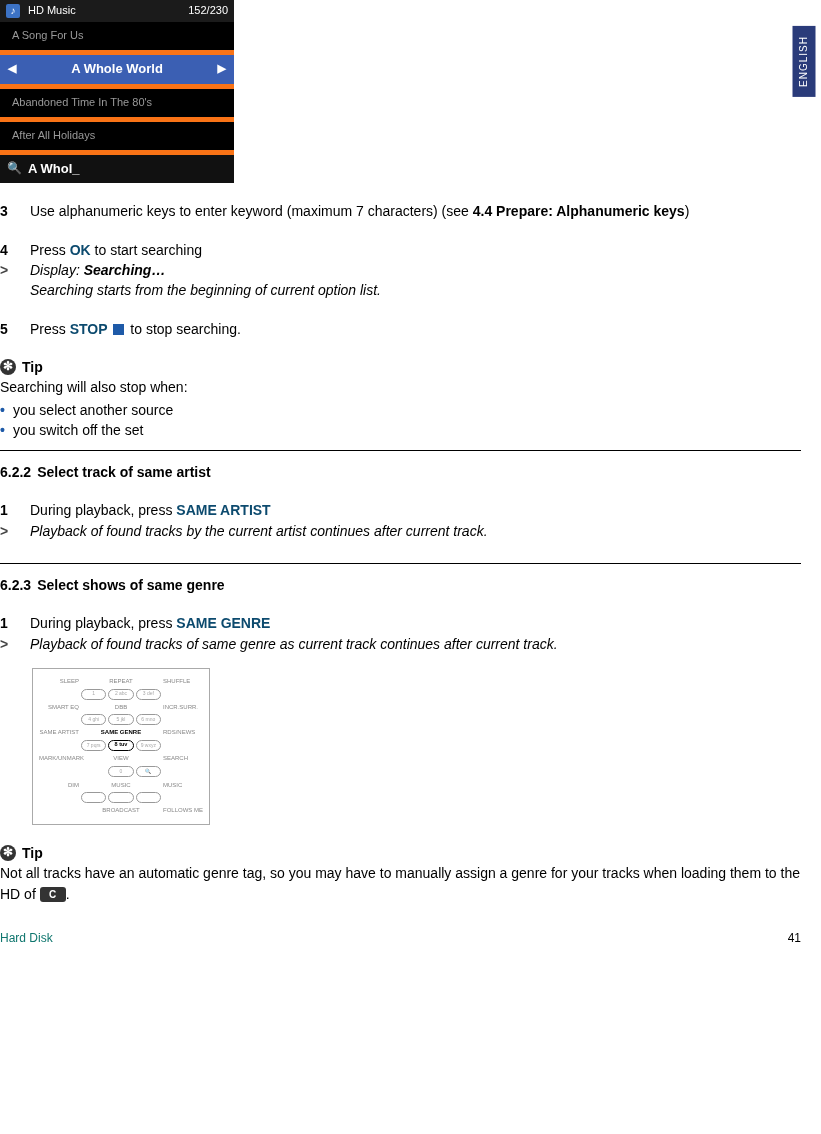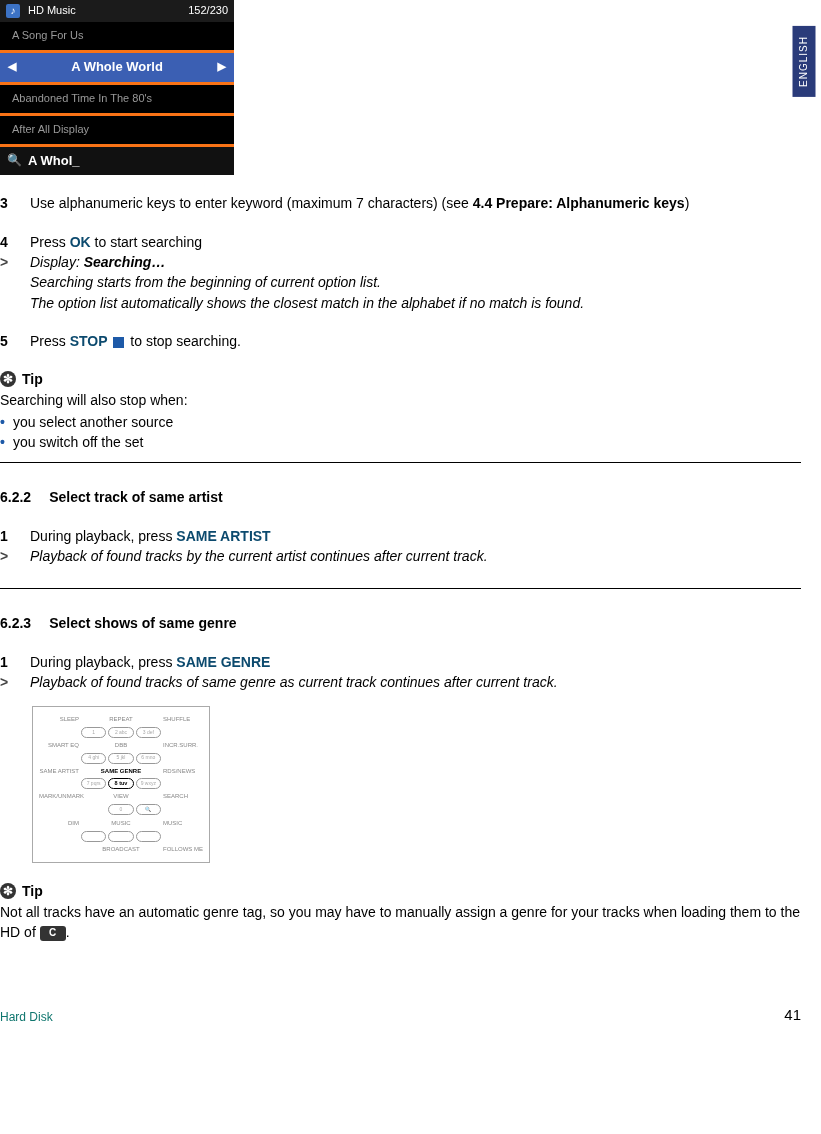--- a/index.html
+++ b/index.html
@@ -49,21 +49,21 @@
     background: #3c72c4;
     border-radius: 2px;
     display: inline-flex;
     align-items: center;
     justify-content: center;
     font-size: 10px;
     margin-right: 4px;
   }
   .ds-row {
     padding: 6px 12px;
-    border-bottom: 3px solid #f97316;
+    border-bottom: 5px solid #f97316;
     color: #999;
     font-size: 11px;
   }
   .ds-row.selected {
     background: #3b5fb3;
     color: #fff;
     font-weight: bold;
     font-size: 13px;
     display: flex;
     justify-content: space-between;
@@ -152,23 +152,23 @@
   .bullet-list .dot { color: #1e5aa8; font-weight: bold; }
 
   
   hr.section-rule {
     border: none;
     border-top: 1px solid #000;
     margin-top: 10px;
   }
   .section-heading {
     display: flex;
-    gap: 18px;
-    font-weight: bold;
-    margin-top: 24px;
+    gap: 6px;
+    font-weight: bold;
+    margin-top: 11px;
     margin-bottom: 8px;
     text-align: center;
   }
 
   
   .remote {
     width: 178px;
     border: 1px solid #aaa;
     padding: 8px 6px 6px 6px;
     margin-top: 14px;
@@ -207,21 +207,21 @@
 
   
   .footer {
     display: flex;
     justify-content: space-between;
     align-items: flex-end;
     margin-top: 26px;
     font-size: 12px;
   }
   .footer .section-name { color: #0f766e; }
-  .footer .page-num { font-size: 15px; margin-top: 36px; }
+  .footer .page-num { font-size: 12px; }
 </style>
 </head>
 <body>
 
 <div class="lang-tab">ENGLISH</div>
 
 <div class="device-screen">
   <div class="ds-header">
     <span style="display:flex;align-items:center;gap:4px">
       <span class="note-icon">♪</span>
@@ -229,21 +229,21 @@
     </span>
     <span>152/230</span>
   </div>
   <div class="ds-row">A Song For Us</div>
   <div class="ds-row selected">
     <span class="chev">◀</span>
     <span>A Whole World</span>
     <span class="chev">▶</span>
   </div>
   <div class="ds-row">Abandoned Time In The 80's</div>
-  <div class="ds-row">After All Display</div>
+  <div class="ds-row">After All Holidays</div>
   <div class="ds-search">
     <span class="mag">🔍</span>
     <span class="bold">A Whol_</span>
   </div>
 </div>
 
 <div class="step">
   <div class="num">3</div>
   <div class="txt">
     <span>Use alphanumeric keys to enter keyword (maximum 7 characters) (see </span><span class="bold">4.4 Prepare: Alphanumeric keys</span><span>)</span>
@@ -256,21 +256,20 @@
     <span>Press </span><span class="blue">OK</span><span> to start searching</span>
   </div>
 </div>
 <div class="step" style="margin-top:0">
   <div class="num gt">&gt;</div>
   <div class="txt italic">
     <div>
       <span>Display: </span><span class="bold">Searching…</span>
     </div>
     <div>Searching starts from the beginning of current option list.</div>
-    <div>The option list automatically shows the closest match in the alphabet if no match is found.</div>
   </div>
 </div>
 
 <div class="step">
   <div class="num">5</div>
   <div class="txt">
     <span>Press </span><span class="blue">STOP</span>
     <span class="stop-square"></span>
     <span> to stop searching.</span>
   </div>

